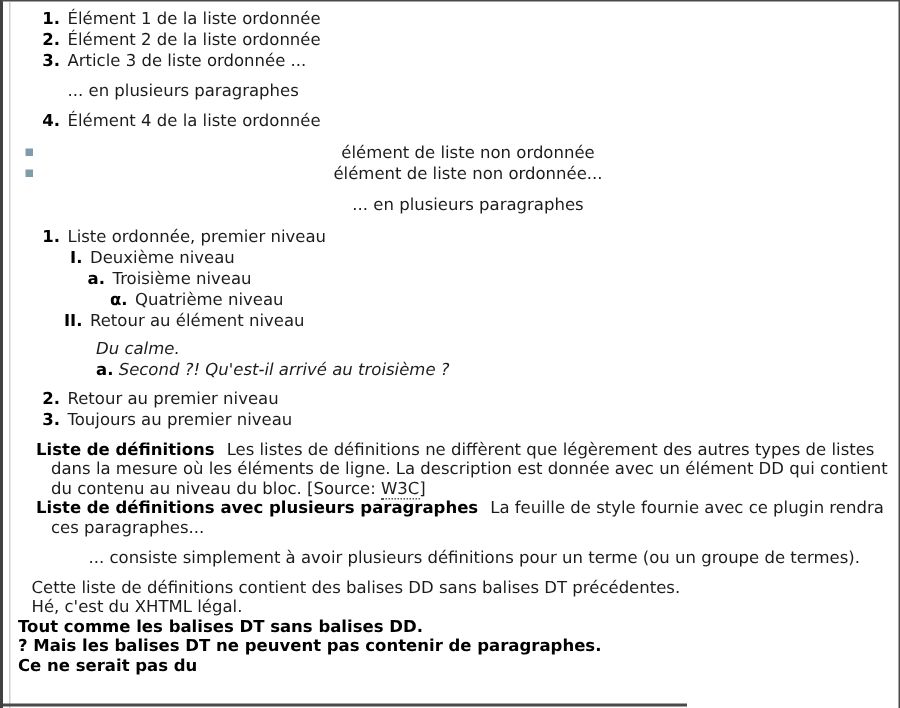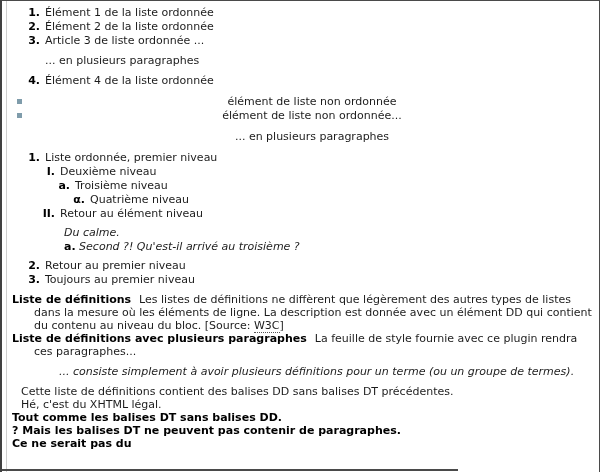--- a/index.html
+++ b/index.html
@@ -23,26 +23,26 @@
   .ul-row{display:flex;align-items:flex-start;padding-left:5px;}
   .sq{width:5px;height:5px;background:#7f9cab;margin:4px 6px 0 0;flex:none;}
   .ul-para{margin-top:7px;margin-left:16px;}
 
   .ol2{margin-top:7px;}
   .aside{margin:5px 0 5px 52px;font-style:italic;}
   .aside .amk{font-weight:bold;font-style:normal;color:#000;}
 
   .dl{margin-top:6px;line-height:13px;}
   .hang{padding-left:22px;text-indent:-22px;}
-  .dt{font-weight:bold;color:#000;margin-right:8px;}
+  .dt{font-weight:bold;color:#000;margin-right:8px;margin-left:12px;}
   .dotted{border-bottom:1px dotted #555;}
   a.link{color:inherit;text-decoration:none;cursor:pointer;}
   .dd-more{margin:7px 0 0 22px;}
   .inner-dl{margin:7px 0 0 23px;}
-  .inner-dd-more{margin-left:24px;font-style:italic;}
+  .inner-dd-more{margin-left:24px;}
   .dd-plain{margin-left:9px;}
   .dd-first{margin-top:7px;}
   .bold-line{font-weight:bold;color:#000;}
   .bold-wrap{font-weight:bold;color:#000;max-width:398px;line-height:13px;}
 </style>
 </head>
 <body>
 
 <div class="frame">
   <div class="inner-rule"></div>

